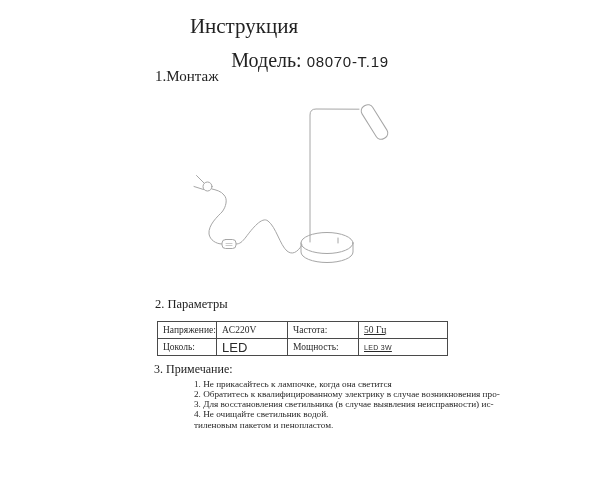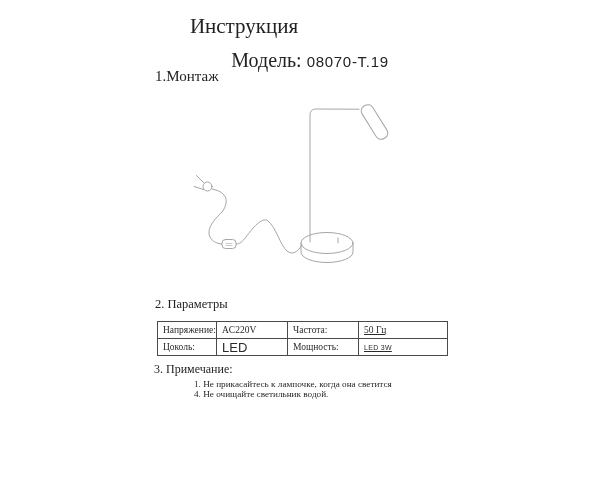--- a/index.html
+++ b/index.html
@@ -75,14 +75,17 @@
     <td class="c3">Мощность:</td>
     <td class="c4 sans-small">LED 3W</td>
   </tr>
 </tbody>
   </table>
 
 <div class="abs h-notes">3. Примечание:</div>
 
 <div class="abs notes">
   <div>1. Не прикасайтесь к лампочке, когда она светится</div>
+  <div>2. Обратитесь к квалифицированному электрику в случае возникновения про-</div>
+  <div>3. Для восстановления светильника (в случае выявления неисправности) ис-</div>
   <div>4. Не очищайте светильник водой.</div>
+  <div>тиленовым пакетом и пенопластом.</div>
 </div>
 
 </body></html>

